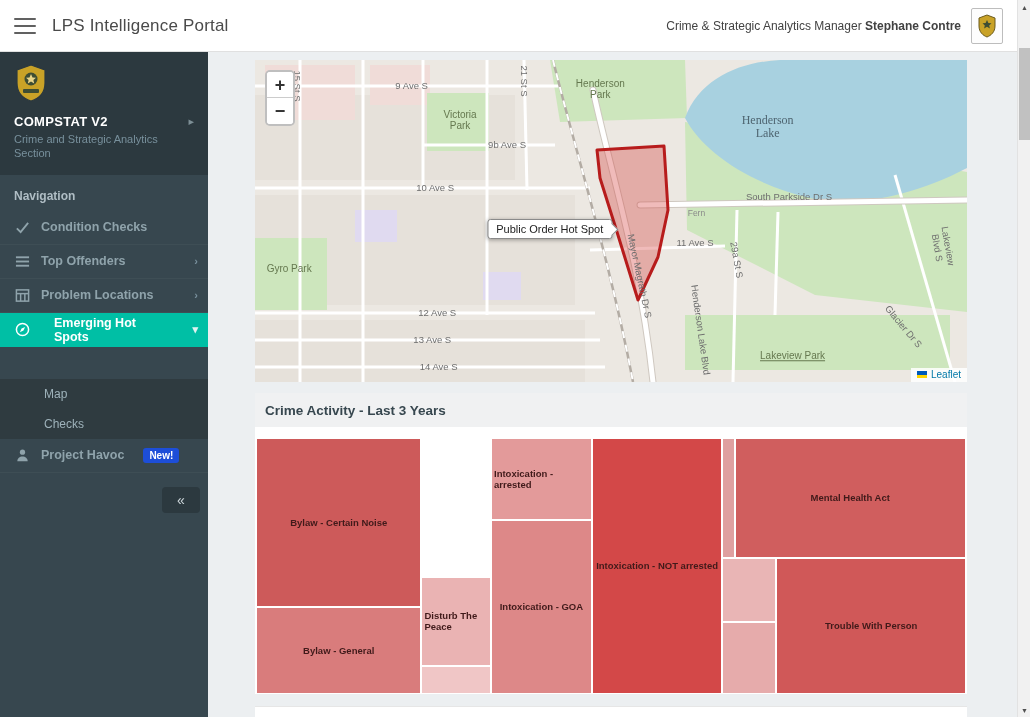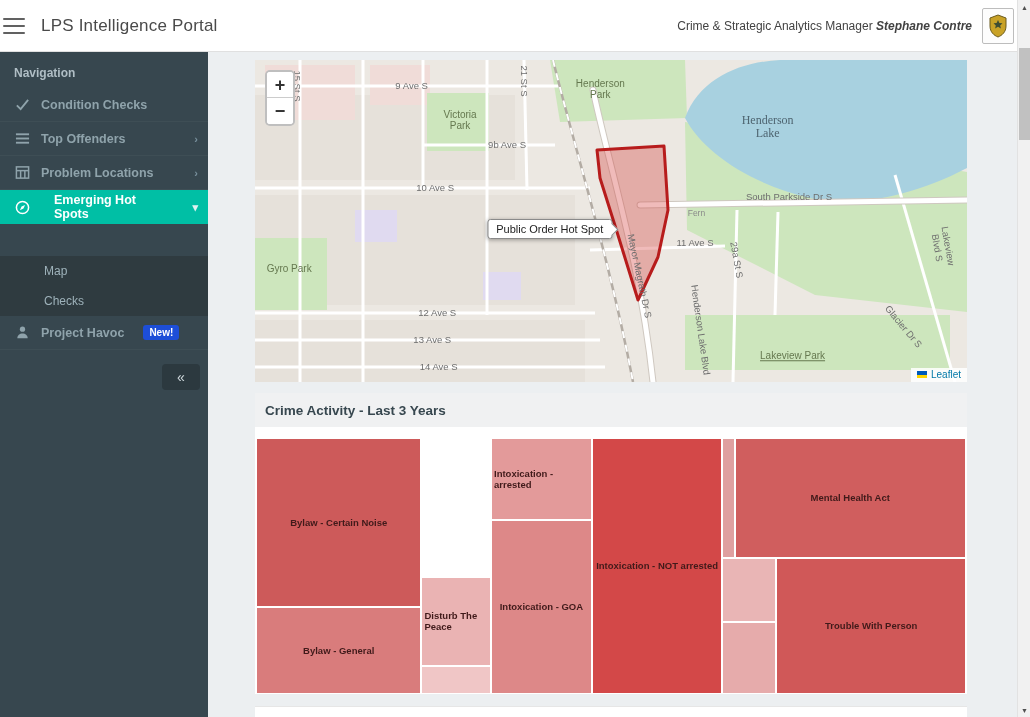--- a/index.html
+++ b/index.html
@@ -1,28 +1,28 @@
 <!DOCTYPE html>
 <html><head>
 <meta charset="utf-8">
 <style>
   * { box-sizing: border-box; margin: 0; padding: 0; }
   html,body { width:1030px; height:717px; overflow:hidden; }
   body { font-family:"Liberation Sans", sans-serif; background:#fff; position:relative; }
 
   
   .header { position:absolute; top:0; left:0; right:13px; height:52px; background:#fff;
-            border-bottom:1px solid #e0e0e0; display:flex; align-items:center; padding:0 3px; z-index:5; }
+            border-bottom:1px solid #e0e0e0; display:flex; align-items:center; padding:0 14px; z-index:5; }
   .hamburger { width:22px; height:16px; display:flex; flex-direction:column; justify-content:space-between;
                cursor:pointer; margin-right:16px; background:none; border:none; }
   .hamburger span { display:block; height:2px; background:#616161; border-radius:1px; }
   .header-title { font-size:17px; color:#4a4a4a; letter-spacing:.2px; }
   .header-right { margin-left:auto; display:flex; align-items:center; gap:10px; }
   .user-text { font-size:12px; color:#424242; }
-  .user-text b { font-weight:bold;font-style:italic; }
+  .user-text b { font-weight:bold; }
   .crest-btn { width:32px; height:36px; border:1px solid #bdbdbd; background:#fdfdfd; border-radius:2px;
                display:flex; align-items:center; justify-content:center; cursor:pointer; }
 
   
   .sidebar { position:absolute; top:52px; left:0; bottom:0; width:208px; background:#37474f; z-index:4; }
   .side-top { background:#2c393f; padding:12px 14px 14px; }
   .crest-logo { margin-bottom:8px; }
   .brand-row { display:flex; align-items:center; }
   .brand-name { color:#fff; font-weight:bold; font-size:13px; letter-spacing:.3px; }
   .brand-chev { margin-left:auto; color:#7d8f96; font-size:11px; }
@@ -109,20 +109,35 @@
     <button class="crest-btn">
       <svg width="20" height="24" viewBox="0 0 20 24">
         <path d="M10 1 L18 4 V12 C18 18 14 21.5 10 23 C6 21.5 2 18 2 12 V4 Z" fill="#c9a227" stroke="#6b5b1e" stroke-width="1"></path>
         <path d="M10 6 L11.4 9 L14.5 9.3 L12.2 11.4 L12.9 14.5 L10 12.8 L7.1 14.5 L7.8 11.4 L5.5 9.3 L8.6 9 Z" fill="#3e4d33"></path>
       </svg>
     </button>
   </div>
 </header>
 
 <aside class="sidebar">
+  <div class="side-top">
+    <div class="crest-logo">
+      <svg width="34" height="38" viewBox="0 0 34 38">
+        <path d="M17 1 L31 6 V19 C31 29 25 34.5 17 37 C9 34.5 3 29 3 19 V6 Z" fill="#c9a227" stroke="#2c393f" stroke-width="1.2"></path>
+        <circle cx="17" cy="15" r="6.5" fill="#3e4d33"></circle>
+        <path d="M17 10 L18.5 13.4 L22 13.7 L19.4 16 L20.2 19.5 L17 17.6 L13.8 19.5 L14.6 16 L12 13.7 L15.5 13.4 Z" fill="#e9d58a"></path>
+        <rect x="9" y="25" width="16" height="4" rx="1" fill="#3e4d33"></rect>
+      </svg>
+    </div>
+    <div class="brand-row">
+      <span class="brand-name">COMPSTAT V2</span>
+      <span class="brand-chev">▸</span>
+    </div>
+    <div class="brand-sub">Crime and Strategic Analytics Section</div>
+  </div>
 
   <div class="nav-label">Navigation</div>
 
   <div class="nav-item">
     <span class="nicon">
       <svg width="15" height="15" viewBox="0 0 16 16" fill="none" stroke="#8fa3ab" stroke-width="2">
           <polyline points="2,9 6,13 14,3"></polyline>
         </svg>
     </span>
     <span>Condition Checks</span>

